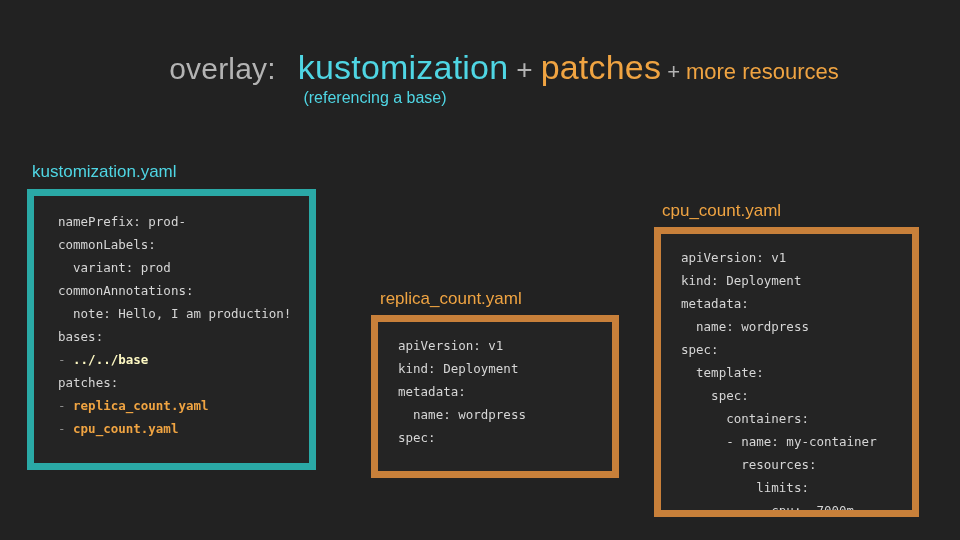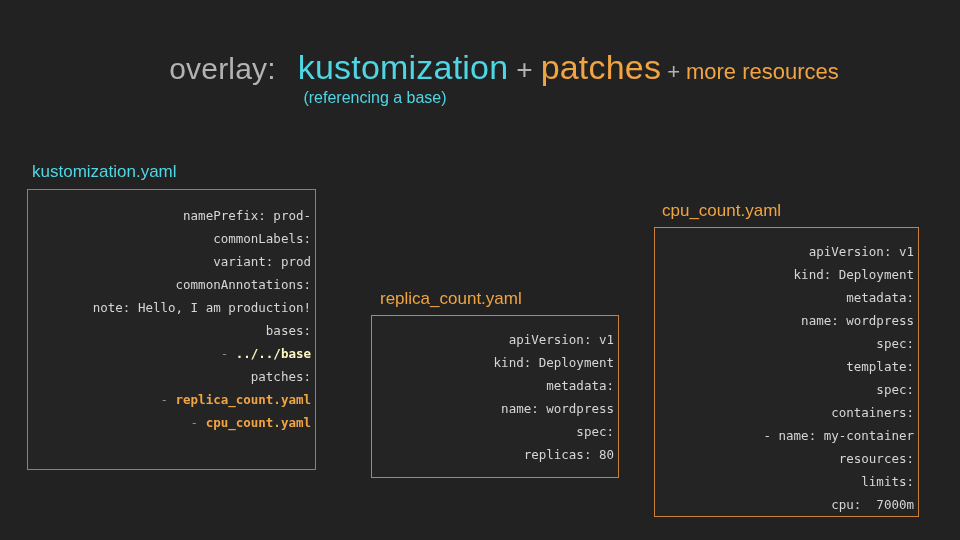--- a/index.html
+++ b/index.html
@@ -89,25 +89,24 @@
     left: 6px;
     bottom: 100%;
     margin-bottom: 6px;
     font-size: 17px;
     white-space: nowrap;
     line-height: 1;
   }
   .code-box {
     position: absolute;
     inset: 0;
-    border: 1px solid #fca5a5;
+    border: 7px solid #fca5a5;
     background: #242424;
     box-sizing: border-box;
     overflow: hidden;
-    text-align: right;
   }
   .code {
     position: absolute;
     left: 24px;
     top: 14px;
     right: 4px;
     font-family: "DejaVu Sans Mono", "Liberation Mono", monospace;
     font-size: 12.5px;
     line-height: 23px;
     color: #d6d6d6;
@@ -148,21 +147,21 @@
   <div class="card" id="card-kustomization">
     <div class="card-label">kustomization.yaml</div>
     <div class="code-box">
       <div class="code"><span class="ln"><span>namePrefix: prod-</span></span><span class="ln"><span>commonLabels:</span></span><span class="ln"><span>  variant: prod</span></span><span class="ln"><span>commonAnnotations:</span></span><span class="ln"><span>  note: Hello, I am production!</span></span><span class="ln"><span>bases:</span></span><span class="ln"><span class="tok-dash">- </span><span class="tok-cyan">../../base</span></span><span class="ln"><span>patches:</span></span><span class="ln"><span class="tok-dash">- </span><span class="tok-orange">replica_count.yaml</span></span><span class="ln"><span class="tok-dash">- </span><span class="tok-orange">cpu_count.yaml</span></span></div>
     </div>
   </div>
 
   <div class="card" id="card-replica">
     <div class="card-label">replica_count.yaml</div>
     <div class="code-box">
-      <div class="code"><span class="ln"><span>apiVersion: v1</span></span><span class="ln"><span>kind: Deployment</span></span><span class="ln"><span>metadata:</span></span><span class="ln"><span>  name: wordpress</span></span><span class="ln"><span>spec:</span></span><span class="ln"><span>  replicas: 80</span></span></div>
+      <div class="code"><span class="ln"><span>apiVersion: v1</span></span><span class="ln"><span>kind: Deployment</span></span><span class="ln"><span>metadata:</span></span><span class="ln"><span>  name: wordpress</span></span><span class="ln"><span>spec:</span></span></div>
     </div>
   </div>
 
   <div class="card" id="card-cpu">
     <div class="card-label">cpu_count.yaml</div>
     <div class="code-box">
       <div class="code"><span class="ln"><span>apiVersion: v1</span></span><span class="ln"><span>kind: Deployment</span></span><span class="ln"><span>metadata:</span></span><span class="ln"><span>  name: wordpress</span></span><span class="ln"><span>spec:</span></span><span class="ln"><span>  template:</span></span><span class="ln"><span>    spec:</span></span><span class="ln"><span>      containers:</span></span><span class="ln"><span>      - name: my-container</span></span><span class="ln"><span>        resources:</span></span><span class="ln"><span>          limits:</span></span><span class="ln"><span>            cpu:  7000m</span></span></div>
     </div>
   </div>
 

